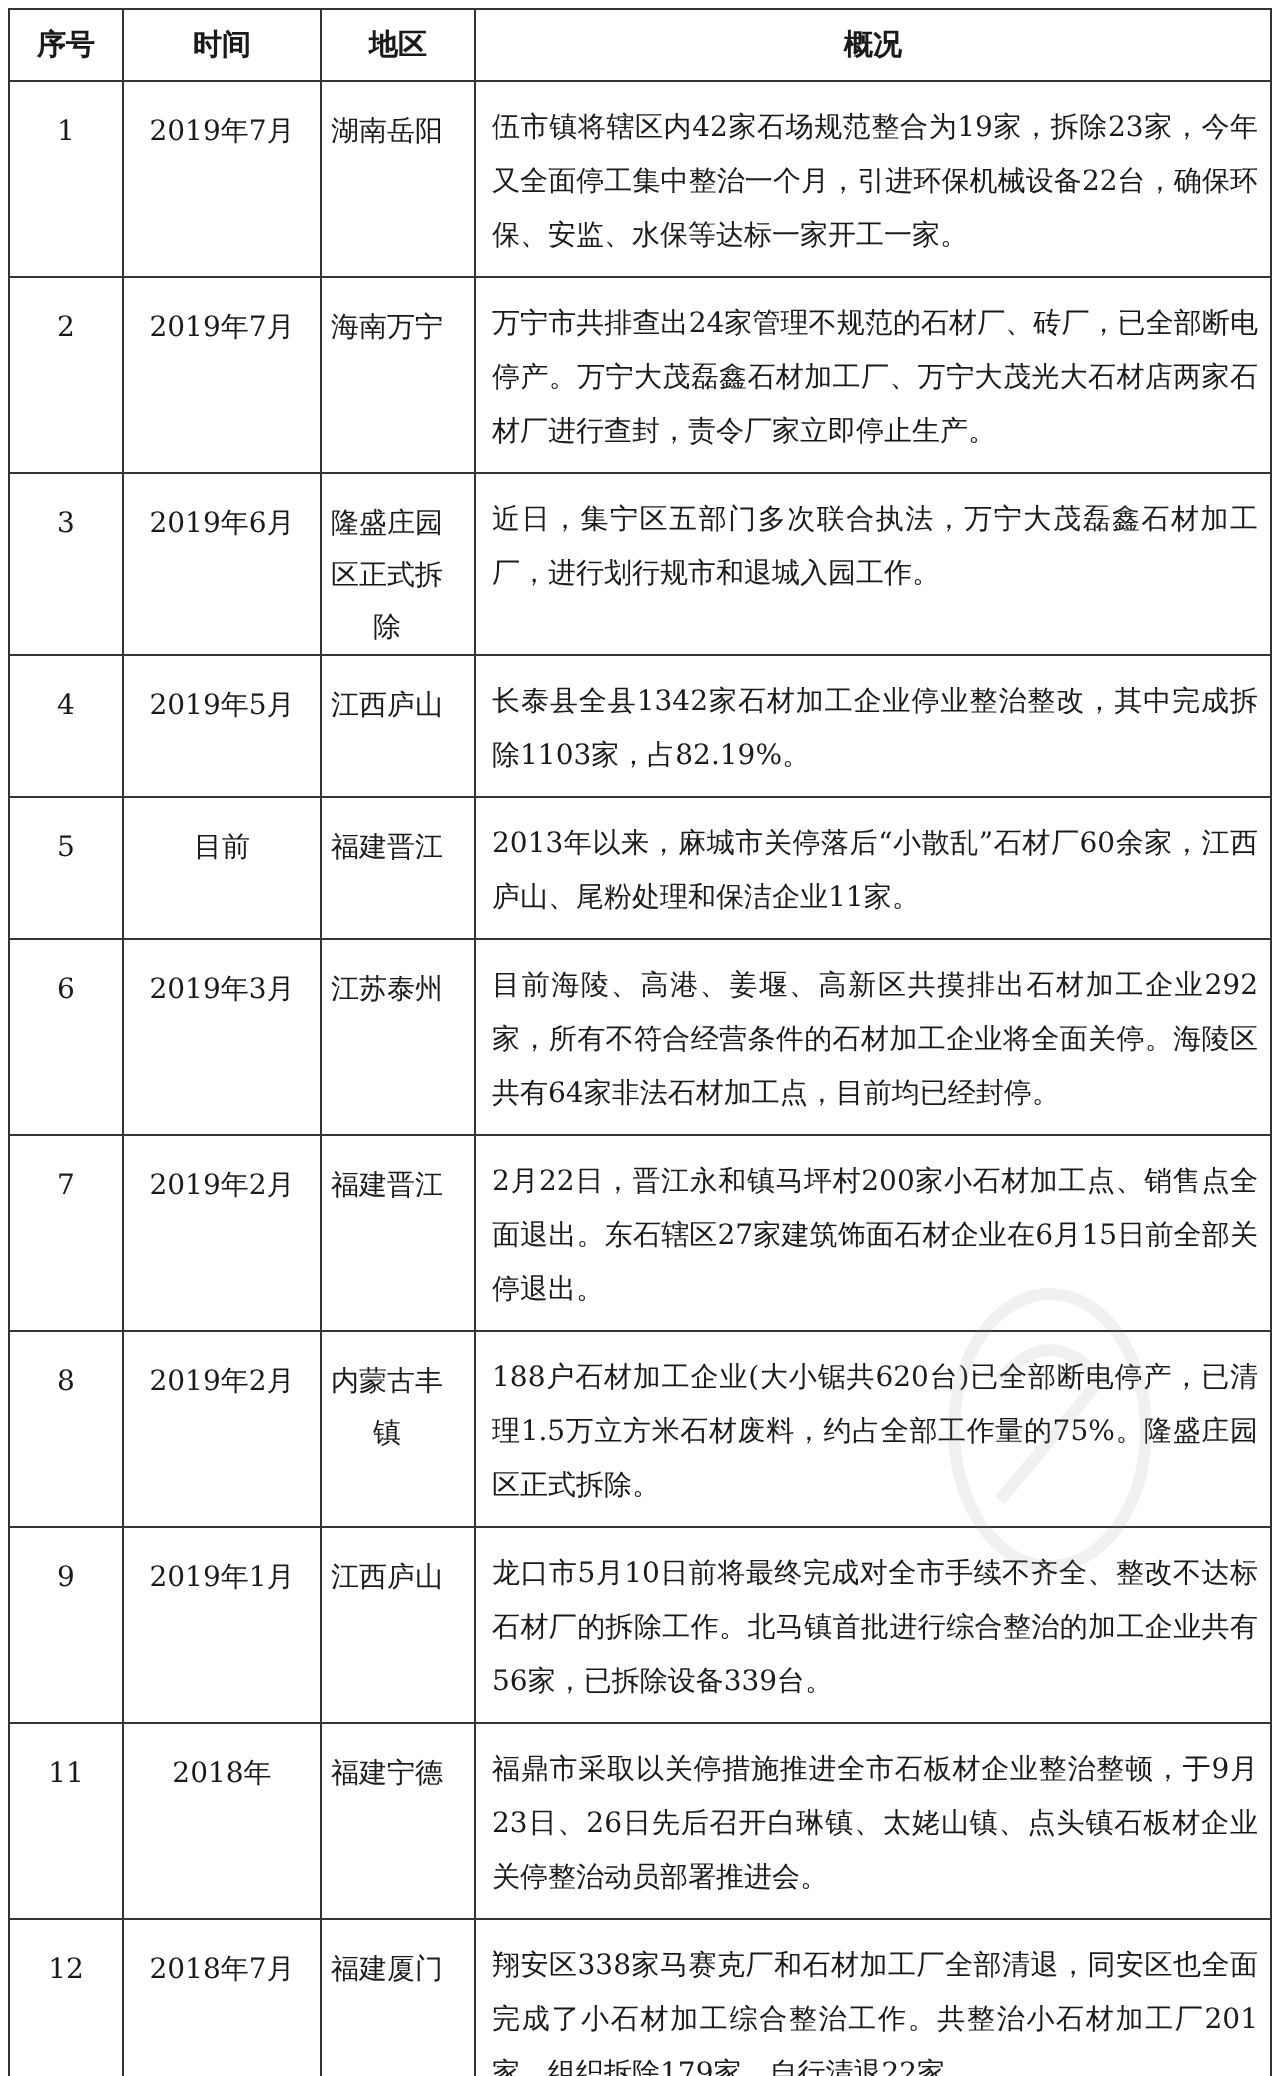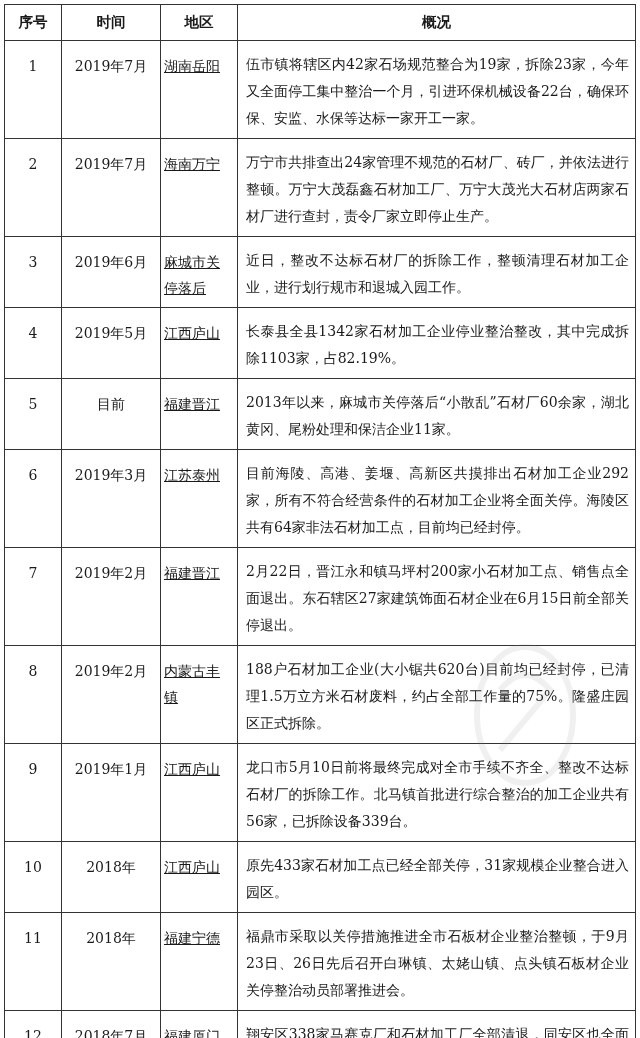--- a/index.html
+++ b/index.html
@@ -25,21 +25,21 @@
       height: 35px;
       vertical-align: middle;
       text-align: center;
       margin-top: 15px;
     }
     .c-idx { width: 57px; }
     .c-time { width: 99px; }
     .c-region { width: 77px; }
     .c-desc { width: auto; }
     .tbl td.center { text-align: center; padding-top: 12px; line-height: 26px; }
-    .tbl td.region { text-align: left; padding-top: 12px; line-height: 26px; padding-left: 3px; padding-right: 14px; text-decoration: underline; }
+    .tbl td.region { text-align: center; padding-top: 12px; line-height: 26px; padding-left: 3px; padding-right: 14px; }
     .tbl td.desc {
       text-align: justify;
       padding: 10px 6px 6px 8px;
       line-height: 27px;
       font-size: 14px;
     }
     .watermark {
       position: absolute; left: 470px; top: 640px;
       width: 110px; height: 150px;
       opacity: 0.12; pointer-events: none;
@@ -67,69 +67,63 @@
       <tr style="height: 78px;">
         <td class="center">1</td>
         <td class="center">2019年7月</td>
         <td class="region">湖南岳阳</td>
         <td class="desc">伍市镇将辖区内42家石场规范整合为19家，拆除23家，今年又全面停工集中整治一个月，引进环保机械设备22台，确保环保、安监、水保等达标一家开工一家。</td>
       </tr>
       <tr style="height: 84px;">
         <td class="center">2</td>
         <td class="center">2019年7月</td>
         <td class="region">海南万宁</td>
-        <td class="desc">万宁市共排查出24家管理不规范的石材厂、砖厂，并依法进行整顿。万宁大茂磊鑫石材加工厂、万宁大茂光大石材店两家石材厂进行查封，责令厂家立即停止生产。</td>
+        <td class="desc">万宁市共排查出24家管理不规范的石材厂、砖厂，已全部断电停产。万宁大茂磊鑫石材加工厂、万宁大茂光大石材店两家石材厂进行查封，责令厂家立即停止生产。</td>
       </tr>
       <tr style="height: 60px;">
         <td class="center">3</td>
         <td class="center">2019年6月</td>
-        <td class="region">麻城市关停落后</td>
-        <td class="desc">近日，整改不达标石材厂的拆除工作，整顿清理石材加工企业，进行划行规市和退城入园工作。</td>
+        <td class="region">隆盛庄园区正式拆除</td>
+        <td class="desc">近日，集宁区五部门多次联合执法，万宁大茂磊鑫石材加工厂，进行划行规市和退城入园工作。</td>
       </tr>
       <tr style="height: 58px;">
         <td class="center">4</td>
         <td class="center">2019年5月</td>
         <td class="region">江西庐山</td>
         <td class="desc">长泰县全县1342家石材加工企业停业整治整改，其中完成拆除1103家，占82.19%。</td>
       </tr>
       <tr style="height: 58px;">
         <td class="center">5</td>
         <td class="center">目前</td>
         <td class="region">福建晋江</td>
-        <td class="desc">2013年以来，麻城市关停落后“小散乱”石材厂60余家，湖北黄冈、尾粉处理和保洁企业11家。</td>
+        <td class="desc">2013年以来，麻城市关停落后“小散乱”石材厂60余家，江西庐山、尾粉处理和保洁企业11家。</td>
       </tr>
       <tr style="height: 84px;">
         <td class="center">6</td>
         <td class="center">2019年3月</td>
         <td class="region">江苏泰州</td>
         <td class="desc">目前海陵、高港、姜堰、高新区共摸排出石材加工企业292家，所有不符合经营条件的石材加工企业将全面关停。海陵区共有64家非法石材加工点，目前均已经封停。</td>
       </tr>
       <tr style="height: 83px;">
         <td class="center">7</td>
         <td class="center">2019年2月</td>
         <td class="region">福建晋江</td>
         <td class="desc">2月22日，晋江永和镇马坪村200家小石材加工点、销售点全面退出。东石辖区27家建筑饰面石材企业在6月15日前全部关停退出。</td>
       </tr>
       <tr style="height: 82px;">
         <td class="center">8</td>
         <td class="center">2019年2月</td>
         <td class="region">内蒙古丰镇</td>
-        <td class="desc">188户石材加工企业(大小锯共620台)目前均已经封停，已清理1.5万立方米石材废料，约占全部工作量的75%。隆盛庄园区正式拆除。</td>
+        <td class="desc">188户石材加工企业(大小锯共620台)已全部断电停产，已清理1.5万立方米石材废料，约占全部工作量的75%。隆盛庄园区正式拆除。</td>
       </tr>
       <tr style="height: 85px;">
         <td class="center">9</td>
         <td class="center">2019年1月</td>
         <td class="region">江西庐山</td>
         <td class="desc">龙口市5月10日前将最终完成对全市手续不齐全、整改不达标石材厂的拆除工作。北马镇首批进行综合整治的加工企业共有56家，已拆除设备339台。</td>
-      </tr>
-      <tr style="height: 56px;">
-        <td class="center">10</td>
-        <td class="center">2018年</td>
-        <td class="region">江西庐山</td>
-        <td class="desc">原先433家石材加工点已经全部关停，31家规模企业整合进入园区。</td>
       </tr>
       <tr style="height: 85px;">
         <td class="center">11</td>
         <td class="center">2018年</td>
         <td class="region">福建宁德</td>
         <td class="desc">福鼎市采取以关停措施推进全市石板材企业整治整顿，于9月23日、26日先后召开白琳镇、太姥山镇、点头镇石板材企业关停整治动员部署推进会。</td>
       </tr>
       <tr style="height: 82px;">
         <td class="center">12</td>
         <td class="center">2018年7月</td>

